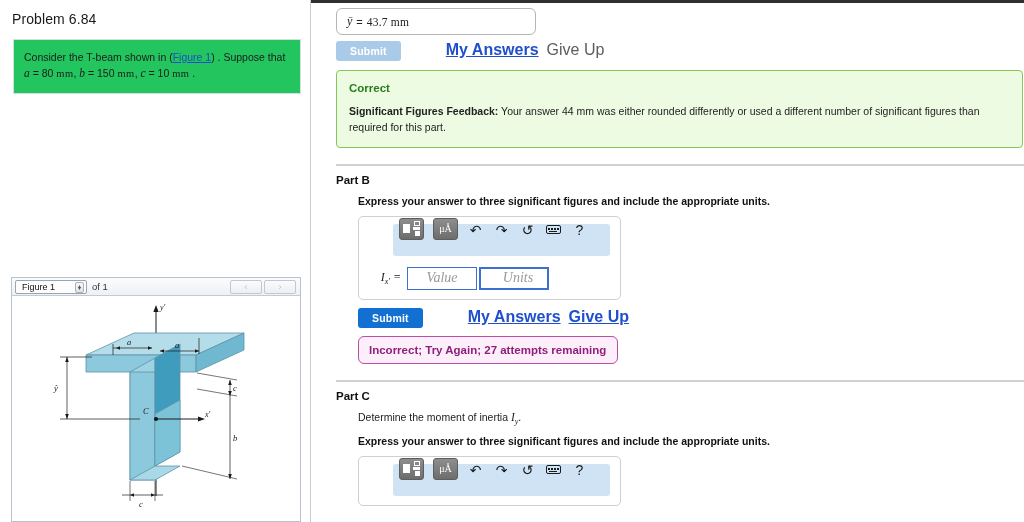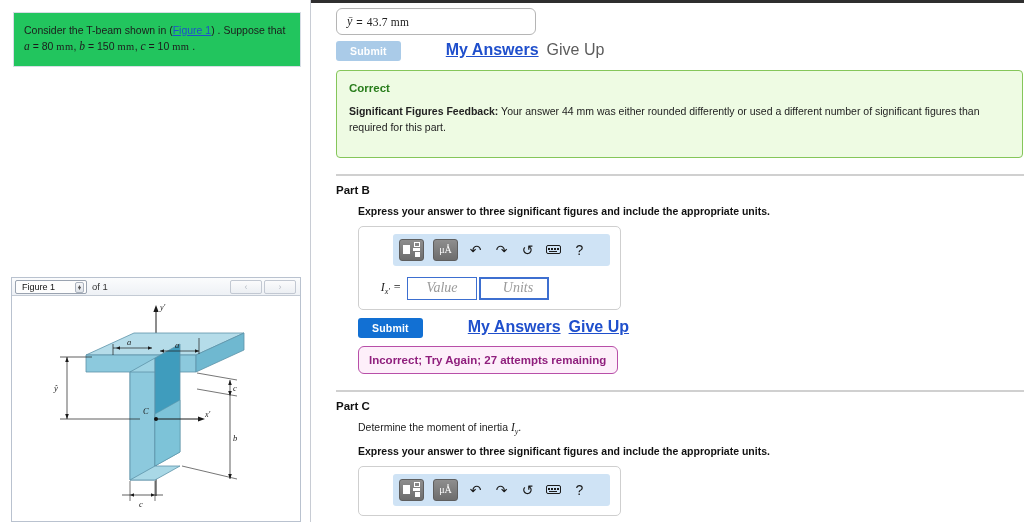--- a/index.html
+++ b/index.html
@@ -138,21 +138,21 @@
   .btn-submit.enabled { background: #1270d3; }
   .btn-submit.disabled { background: #aacbe8; color: #ffffff; cursor: default; }
   .link { color: #1f4fcc; text-decoration: underline; font-size: 16px; font-weight: bold; cursor: pointer; }
   .link.off { color: #5c5c5c; text-decoration: none; font-weight: normal; }
   .spacer-sm { width: 45px; }
   .spacer-xs { width: 8px; }
 
   .alert {
     margin-top: 9px;
     border-radius: 4px;
-    padding: 9px 12px 21px 12px;
+    padding: 9px 12px 11px 12px;
     font-size: 10.5px;
     line-height: 1.5;
   }
   .alert-correct {
     background: #eefbe3;
     border: 1px solid #85c65a;
     width: 687px;
   }
   .alert-correct .hd { color: #287d1b; font-weight: bold; font-size: 11.5px; display: block; margin-bottom: 7px; }
   .alert-correct .bd { color: #222; }
@@ -191,21 +191,21 @@
     border: 1px solid #cfcfcf;
     border-radius: 5px;
     background: #ffffff;
     padding: 7px 0 9px 0;
   }
   .toolbar {
     background: #cfe3f5;
     border-radius: 3px;
     margin: 0 10px 0 34px;
     height: 30px;
-    display: flex; align-items: center;
+    display: flex; align-items: flex-end;
     padding: 16px 6px;
     gap: 9px;
   }
   .tb-btn {
     width: 25px; height: 22px;
     border-radius: 3px;
     background: linear-gradient(#8e8e8e,#6d6d6d);
     border: 1px solid #5e5e5e;
     display: flex; align-items: center; justify-content: center;
     cursor: pointer;
@@ -266,20 +266,21 @@
   
   svg { display: block; }
 </style>
 </head>
 <body>
 
 <div class="page">
 
   <div class="left-panel">
 
+    <div class="problem-title">Problem 6.84</div>
 
     <div class="problem-box">
       <span>Consider the T-beam shown in (</span><a href="#">Figure 1</a><span>) . Suppose that</span><br>
       <span class="mvar">a</span>
       <span>= 80</span>
       <span class="munit">mm</span>,
       <span class="mvar">b</span>
       <span>= 150</span>
       <span class="munit">mm</span>,
       <span class="mvar">c</span>

